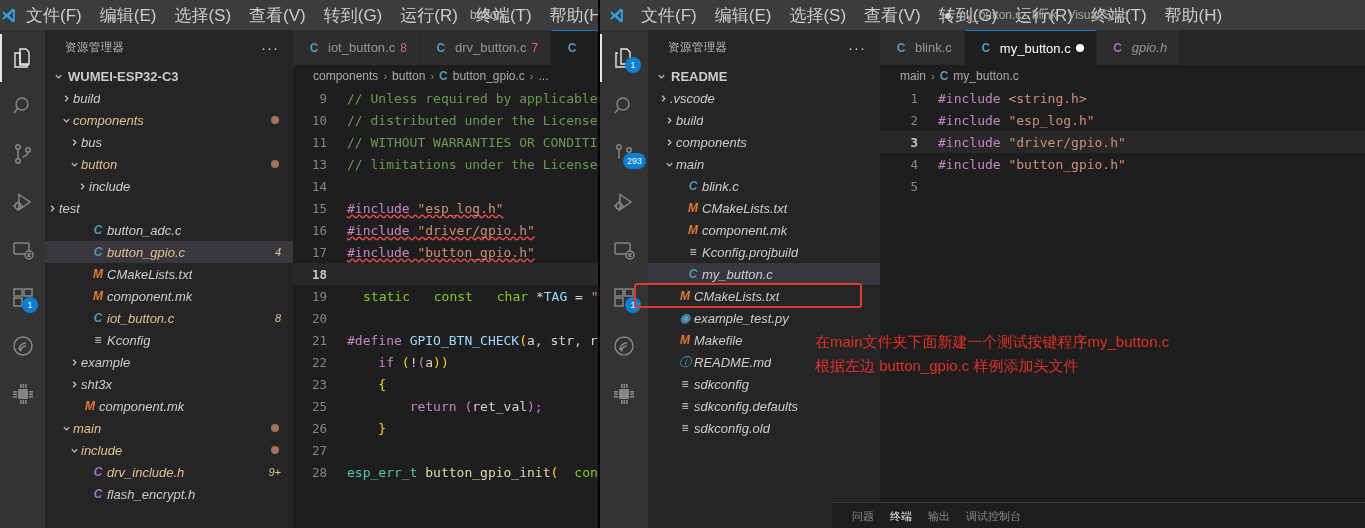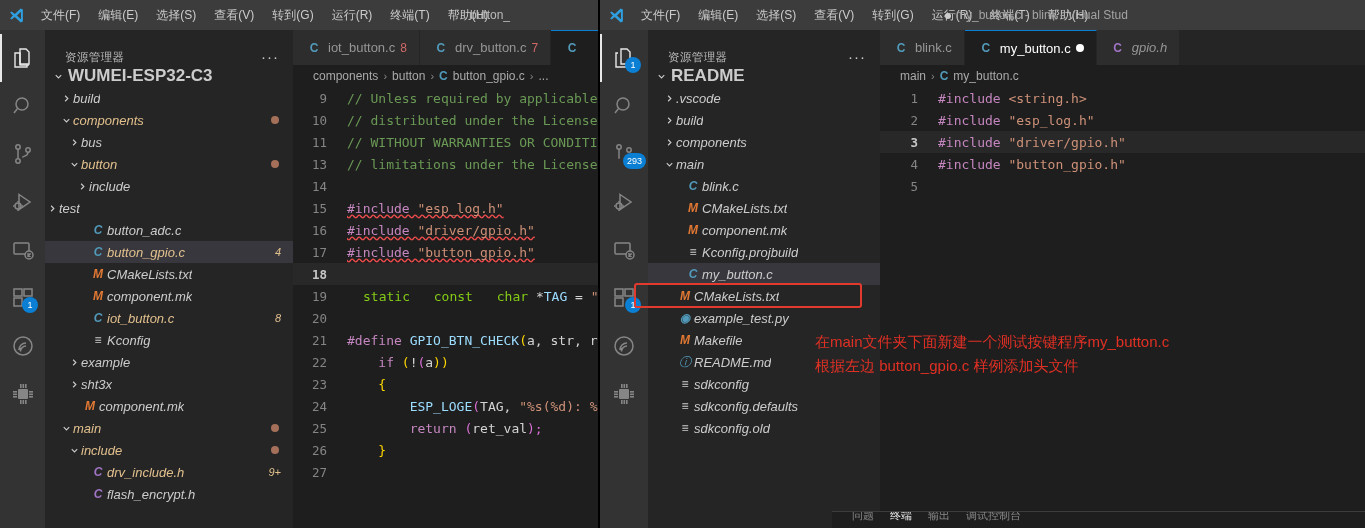--- a/index.html
+++ b/index.html
@@ -20,21 +20,21 @@
   .titlebar {
     height: 30px; flex: 0 0 30px; background: #3c3c3c;
     display: flex; align-items: center; position: relative;
     color: #cccccc; font-size: 12.5px;
   }
   .win-right .titlebar { background: #3c3c3c; }
   .vs-logo { width: 32px; height: 30px; display:flex; align-items:center; justify-content:center; }
   .vs-logo svg { width: 17px; height: 17px; }
   .menu { display: flex; align-items: center; gap: 0px; }
   .menu-item {
-    padding: 3px 9px; font-size: 12px; color: #cccccc;
+    padding: 3px 9px; font-size: 17px; color: #cccccc;
     font-family: "Liberation Sans", sans-serif; white-space: nowrap;
     line-height: 17px;
   }
   .title-center {
     position: absolute; left: 0; right: 0; text-align: center;
     font-size: 12px; color: #a3a3a3; pointer-events: none;
     white-space: nowrap; overflow: hidden;
   }
   .title-left-txt { position:absolute; left: 470px; font-size:12px; color:#bbbbbb; white-space:nowrap; }
   .dirty-dot { display:inline-block; width:6px; height:6px; border-radius:50%; background:#cccccc; vertical-align:middle; margin-right:5px; }
@@ -61,28 +61,28 @@
     min-width: 16px; height: 16px; padding: 0 4px;
     font-size: 9px; line-height: 16px; text-align: center;
     font-family: "Liberation Sans", sans-serif;
   }
   .act-badge.wide { right: 2px; }
 
   
   .sidebar { width: 248px; flex: 0 0 248px; background: #252526; display: flex; flex-direction: column; min-width:0; }
   .win-right .sidebar { width: 232px; flex: 0 0 232px; }
   .sb-title {
-    height: 35px; flex: 0 0 35px; display: flex; align-items: flex-end;
+    height: 35px; flex: 0 0 35px; display: flex; align-items: center;
     padding: 0 8px 0 20px; color: #bbbbbb; font-size: 11.5px;
     letter-spacing: .4px; justify-content: space-between;
   }
   .sb-dots { color: #cccccc; font-size: 15px; letter-spacing:1px; padding-right:6px; }
   .sb-root {
     height: 22px; display: flex; align-items: center; gap: 3px;
-    color: #cccccc; font-size: 17px; font-weight: bold; padding-left: 6px;
+    color: #cccccc; font-size: 13px; font-weight: bold; padding-left: 6px;
   }
   .tree { flex: 1 1 auto; overflow: hidden; font-style: italic; }
   .row {
     height: 22px; display: flex; align-items: center; color: #cccccc;
     font-size: 13px; white-space: nowrap; position: relative;
     font-family: "Liberation Sans", sans-serif;
   }
   .row .lbl { overflow: hidden; text-overflow: ellipsis; }
   .row.selected { background: #37373d; }
   .row.modified .lbl, .row.modified .chev { color: #e2c08d; }
@@ -146,23 +146,23 @@
     position: absolute; border: 2px solid #e23a2e; border-radius: 3px;
     pointer-events: none;
   }
   .annot {
     position: absolute; color: #e03024; font-size: 15px; line-height: 24px;
     white-space: nowrap; font-family: "Liberation Sans", sans-serif;
   }
 
   
   .panel {
-    position: absolute; left: 232px; right: 0; bottom: 0; height: 17px;
+    position: absolute; left: 232px; right: 0; bottom: 0; height: 26px;
     background: #1e1e1e; border-top: 1px solid #3c3c3c;
-    display: flex; align-items: flex-end; gap: 16px; padding-left: 20px;
+    display: flex; align-items: flex-start; gap: 16px; padding-left: 20px;
     overflow: hidden;
   }
   .ptab { font-size: 11px; color: #8a8a8a; white-space: nowrap; line-height: 26px; }
   .ptab.active { color: #e7e7e7; }
 
   .divider { position:absolute; top:0; bottom:0; width:2px; background:#000; }
 </style>
 </head>
 <body>
 
@@ -448,24 +448,24 @@
             <div class="cl"><span class="ln">14</span><span class="src"></span></div>
             <div class="cl"><span class="ln">15</span><span class="src"><span class="pp squig">#include </span><span class="str squig">"esp_log.h"</span></span></div>
             <div class="cl"><span class="ln">16</span><span class="src"><span class="pp squig">#include </span><span class="str squig">"driver/gpio.h"</span></span></div>
             <div class="cl"><span class="ln">17</span><span class="src"><span class="pp squig">#include </span><span class="str squig">"button_gpio.h"</span></span></div>
             <div class="cl cur"><span class="ln">18</span><span class="src"></span></div>
             <div class="cl"><span class="ln">19</span><span class="src"><span class="kw">static </span><span class="kw">const </span><span class="kw">char </span><span class="plain">*</span><span class="var">TAG</span><span class="plain"> = </span><span class="str">"gpio b</span></span></div>
             <div class="cl"><span class="ln">20</span><span class="src"></span></div>
             <div class="cl"><span class="ln">21</span><span class="src"><span class="pp">#define </span><span class="var">GPIO_BTN_CHECK</span><span class="br1">(</span><span class="plain">a, str, r</span></span></div>
             <div class="cl"><span class="ln">22</span><span class="src"><span class="plain">    </span><span class="ctl">if </span><span class="br1">(</span><span class="plain">!</span><span class="br2">(</span><span class="plain">a</span><span class="br1">))</span></span></div>
             <div class="cl"><span class="ln">23</span><span class="src"><span class="plain">    </span><span class="br1">{</span></span></div>
-            <div class="cl"><span class="ln">24</span><span class="src"><span class="plain">        </span><span class="var">ESP_LOGE</span><span class="br2">(</span><span class="plain">TAG, </span><span class="str">"%s(%d): %</span></span></div>
             <div class="cl"><span class="ln">25</span><span class="src"><span class="plain">        </span><span class="ctl">return </span><span class="br2">(</span><span class="plain">ret_val</span><span class="br2">);</span></span></div>
             <div class="cl"><span class="ln">26</span><span class="src"><span class="plain">    </span><span class="br1">}</span></span></div>
             <div class="cl"><span class="ln">27</span><span class="src"></span></div>
+            <div class="cl"><span class="ln">28</span><span class="src"><span class="typ">esp_err_t </span><span class="fn">button_gpio_init</span><span class="br1">(</span><span class="kw">const</span></span></div>
             <div class="cl"></div>
           </div>
       </div>
     </div>
   </div>
 
   <div class="divider" style="left:598px"></div>
 
   <div class="win win-right">
 
@@ -571,21 +571,21 @@
         </div>
         <div class="sb-root">
           <span class="caret">
               <svg viewBox="0 0 16 16" fill="none" stroke="currentColor" stroke-width="1.6">
                 <path d="M4 6l4 4 4-4"></path>
               </svg>
             </span>
           <span>README</span>
         </div>
         <div class="tree" id="right-tree">
-            <div class="row" style="padding-left:14px">
+            <div class="row" style="padding-left:8px">
               <span class="caret">
                 <svg viewBox="0 0 16 16" fill="none" stroke="currentColor" stroke-width="1.6">
                   <path d="M6 4l4 4-4 4"></path>
                 </svg>
               </span>
               <span class="lbl">.vscode</span>
             </div>
             <div class="row" style="padding-left:14px">
               <span class="caret">
                 <svg viewBox="0 0 16 16" fill="none" stroke="currentColor" stroke-width="1.6">

